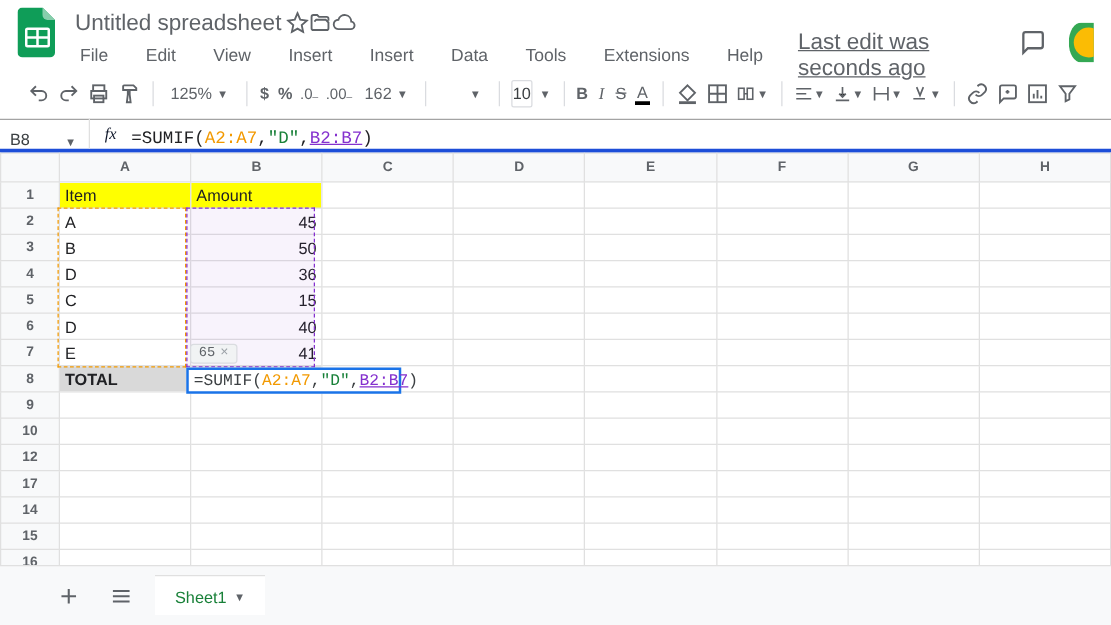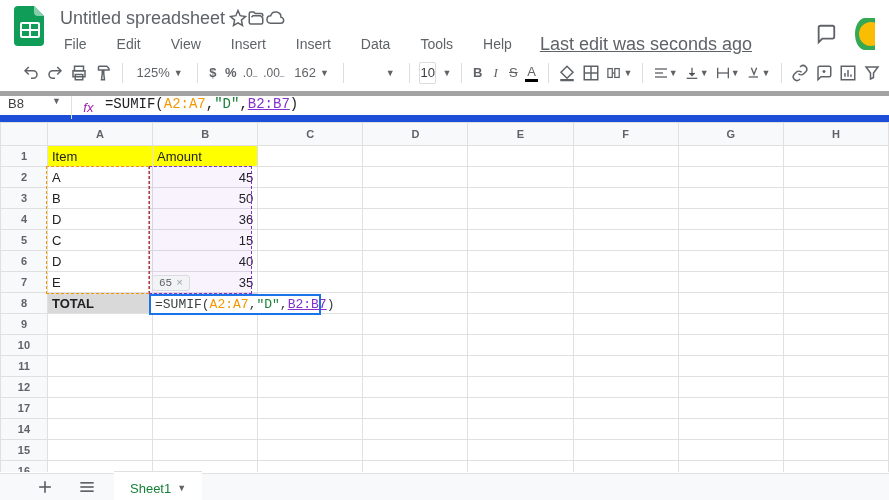--- a/index.html
+++ b/index.html
@@ -71,23 +71,23 @@
   }
   .avatar {
     width: 20px; height: 32px;
     border-radius: 50% 0 0 50%;
     overflow: hidden;
   }
   
   .toolbar {
     display: flex;
     align-items: center;
-    padding: 2px 8px 6px 22px;
+    padding: 2px 26px 6px 22px;
     gap: 6px;
-    border-bottom: 5px solid #a3a3a3;
+    border-bottom: 1px solid #a3a3a3;
     height: 38px;
   }
   .tbtn {
     width: 26px; height: 26px;
     display: flex; align-items: center; justify-content: center;
     color: #5f6368;
     border-radius: 3px;
     cursor: pointer;
   }
   .tsep {
@@ -109,35 +109,35 @@
   }
   .font-size-box {
     border: 1px solid #dadce0;
     border-radius: 2px;
     width: 36px; height: 22px;
     display: flex; align-items: center; justify-content: center;
   }
   
   .fbar {
     display: flex;
-    align-items: flex-start;
-    border-bottom: 7px solid #1d4ed8;
+    align-items: flex-end;
+    border-bottom: 3px solid #1d4ed8;
     height: 26px;
   }
   .name-box {
     width: 52px;
     padding-left: 8px;
     color: #3c4043;
     font-size: 13px;
   }
   .name-dd { color: #5f6368; font-size: 9px; margin-right: 10px; }
   .fx-icon {
     font-style: italic;
-    color: #a21caf;
-    font-family: Liberation Sans, sans-serif;
+    color: #0f172a;
+    font-family: Liberation Serif, serif;
     width: 34px;
     text-align: center;
     border-left: 1px solid #e0e0e0;
     padding: 4px 0;
   }
   .formula {
     font-family: "Consolas","Courier New",monospace;
     font-size: 14px;
     color: #202124;
     display: flex;
@@ -221,25 +221,25 @@
     padding: 1px 6px;
     font-size: 11px;
     font-family: "Consolas","Courier New",monospace;
     color: #5f6368;
     display: flex; align-items: center; gap: 4px;
   }
   
   .footer {
     position: absolute;
     left: 0; right: 0; bottom: 0;
-    height: 27px;
+    height: 48px;
     border-top: 1px solid #e0e0e0;
     display: flex;
     align-items: center;
-    padding-left: 30px;
+    padding-left: 40px;
     gap: 12px;
     background: #f8f9fa;
   }
   .footer .fbtn {
     width: 30px; height: 30px;
     display: flex; align-items: center; justify-content: center;
     color: #5f6368;
     cursor: pointer;
     border-radius: 4px;
   }
@@ -289,20 +289,21 @@
       </span>
     </div>
     <div class="menus">
       <span class="menu-item">File</span>
       <span class="menu-item">Edit</span>
       <span class="menu-item">View</span>
       <span class="menu-item">Insert</span>
       <span class="menu-item">Insert</span>
       <span class="menu-item">Data</span>
       <span class="menu-item">Tools</span>
+      <span class="menu-item">Extensions</span>
       <span class="menu-item">Help</span>
       <span class="last-edit">Last edit was seconds ago</span>
     </div>
   </div>
   <div class="right-icons">
     <span class="title-icon">
       <svg width="22" height="22" viewBox="0 0 24 24" fill="none" stroke="#5f6368" stroke-width="2">
           <path d="M21 15a2 2 0 0 1-2 2H8l-4 4V5a2 2 0 0 1 2-2h13a2 2 0 0 1 2 2z"></path>
         </svg>
     </span>
@@ -558,21 +559,21 @@
           <td class="cell"></td>
           <td class="cell"></td>
           <td class="cell"></td>
           <td class="cell"></td>
           <td class="cell"></td>
           <td class="cell"></td>
         </tr>
         <tr>
           <th class="rowhdr">7</th>
           <td class="cell">E</td>
-          <td class="cell num">35</td>
+          <td class="cell num">41</td>
           <td class="cell"></td>
           <td class="cell"></td>
           <td class="cell"></td>
           <td class="cell"></td>
           <td class="cell"></td>
           <td class="cell"></td>
         </tr>
         <tr>
           <th class="rowhdr">8</th>
           <td class="cell total-row">TOTAL</td>
@@ -590,31 +591,20 @@
           <td class="cell"></td>
           <td class="cell"></td>
           <td class="cell"></td>
           <td class="cell"></td>
           <td class="cell"></td>
           <td class="cell"></td>
           <td class="cell"></td>
         </tr>
         <tr>
           <th class="rowhdr">10</th>
-          <td class="cell"></td>
-          <td class="cell"></td>
-          <td class="cell"></td>
-          <td class="cell"></td>
-          <td class="cell"></td>
-          <td class="cell"></td>
-          <td class="cell"></td>
-          <td class="cell"></td>
-        </tr>
-        <tr>
-          <th class="rowhdr">11</th>
           <td class="cell"></td>
           <td class="cell"></td>
           <td class="cell"></td>
           <td class="cell"></td>
           <td class="cell"></td>
           <td class="cell"></td>
           <td class="cell"></td>
           <td class="cell"></td>
         </tr>
         <tr>

